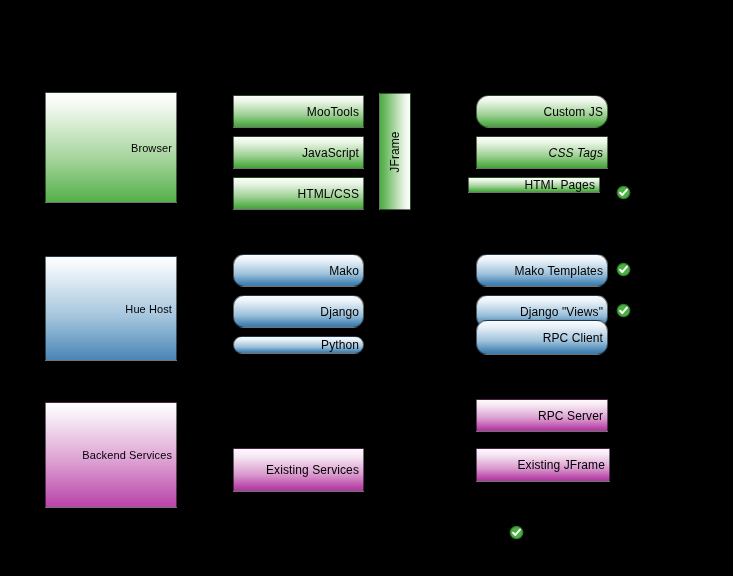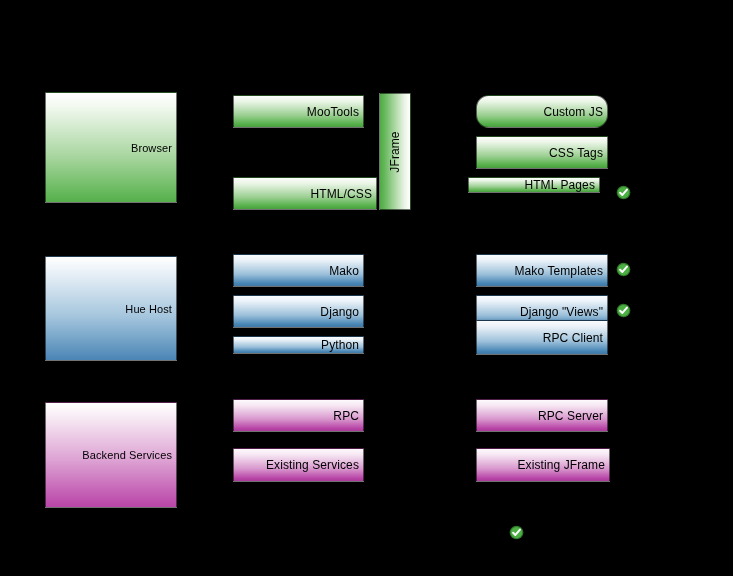--- a/index.html
+++ b/index.html
@@ -39,21 +39,21 @@
     font-size: 11px;
   }
 
   
   .g-green  { background: linear-gradient(to bottom, #ffffff 0%, #f2f9f0 12%, #a9d6a0 58%, #55b04a 100%); }
   .g-blue   { background: linear-gradient(to bottom, #ffffff 0%, #eef4f9 12%, #a4c5dd 58%, #4a85b5 100%); }
   .g-purple { background: linear-gradient(to bottom, #ffffff 0%, #f8eef6 12%, #dda2d3 55%, #b944a8 100%); padding-left: 8px; }
 
   
   .g-green-s  { background: linear-gradient(to bottom, #fbfdfa 0%, #eaf5e6 18%, #9bcf92 62%, #52ae46 92%, #4a9e40 100%); }
-  .g-blue-s   { background: linear-gradient(to bottom, #fafcfe 0%, #e9f1f8 18%, #9cc0da 62%, #4684b4 92%, #3f79a7 100%); }
+  .g-blue-s   { background: linear-gradient(to bottom, #fafcfe 0%, #e9f1f8 18%, #9cc0da 62%, #4684b4 92%, #3f79a7 100%); border-radius: 11px; }
   .g-purple-s { background: linear-gradient(to bottom, #fdf9fc 0%, #f6e7f3 18%, #d897cd 62%, #b743a6 92%, #a93c9a 100%); }
 
   
   .g-jframe {
     background: linear-gradient(to right, #4fab45 0%, #63b659 14%, #a9d6a0 48%, #eaf5e6 82%, #ffffff 100%);
   }
   .vtext {
     transform: rotate(-90deg);
     white-space: nowrap;
     font-size: 12px;
@@ -81,49 +81,49 @@
     <span class="lbl">Hue Host</span>
   </div>
 
   <div class="box group g-purple" style="left:45px; top:402px; width:132px; height:106px;">
     <span class="lbl">Backend Services</span>
   </div>
 
   <div class="box g-green-s" style="left:233px; top:95px; width:131px; height:33px;">
     <span class="lbl">MooTools</span>
   </div>
-  <div class="box g-green-s" style="left:233px; top:177px; width:144px; height:33px;">
+  <div class="box g-green-s" style="left:233px; top:136px; width:131px; height:33px;">
+    <span class="lbl">JavaScript</span>
+  </div>
+  <div class="box g-green-s" style="left:233px; top:177px; width:131px; height:33px;">
     <span class="lbl">HTML/CSS</span>
   </div>
 
   <div class="box g-blue-s" style="left:233px; top:254px; width:131px; height:33px;">
     <span class="lbl">Mako</span>
   </div>
   <div class="box g-blue-s" style="left:233px; top:295px; width:131px; height:33px;">
     <span class="lbl">Django</span>
   </div>
   <div class="box g-blue-s" style="left:233px; top:336px; width:131px; height:18px;">
     <span class="lbl">Python</span>
   </div>
 
-  <div class="box g-purple-s" style="left:233px; top:399px; width:131px; height:33px;">
-    <span class="lbl">RPC</span>
-  </div>
-  <div class="box g-purple-s" style="left:233px; top:448px; width:131px; height:34px;">
+  <div class="box g-purple-s" style="left:233px; top:448px; width:131px; height:44px;">
     <span class="lbl">Existing Services</span>
   </div>
 
   <div class="box g-jframe" style="left:379px; top:93px; width:32px; height:117px;">
     <span class="vtext">JFrame</span>
   </div>
 
   <div class="box g-green-s" style="left:476px; top:95px; width:132px; height:33px;border-radius:13px;">
     <span class="lbl">Custom JS</span>
   </div>
-  <div class="box g-green-s" style="left:476px; top:136px; width:132px; height:33px;">
+  <div class="box g-green-s" style="left:476px; top:136px; width:132px; height:33px;font-style:italic;">
     <span class="lbl">CSS Tags</span>
   </div>
   <div class="box g-green-s" style="left:468px; top:177px; width:132px; height:16px;">
     <span class="lbl">HTML Pages</span>
   </div>
   <div class="check" style="left:616px; top:185px;">
     <svg viewBox="0 0 16 16" xmlns="http://www.w3.org/2000/svg">
       <circle cx="8" cy="8" r="7.3" fill="#2f7a28"></circle>
       <circle cx="8" cy="8" r="6" fill="#4caf43"></circle>
       <path d="M4.4 8.2 L6.8 10.6 L11.7 4.9" stroke="#ffffff" stroke-width="2.1" fill="none" stroke-linecap="round" stroke-linejoin="round"></path>

